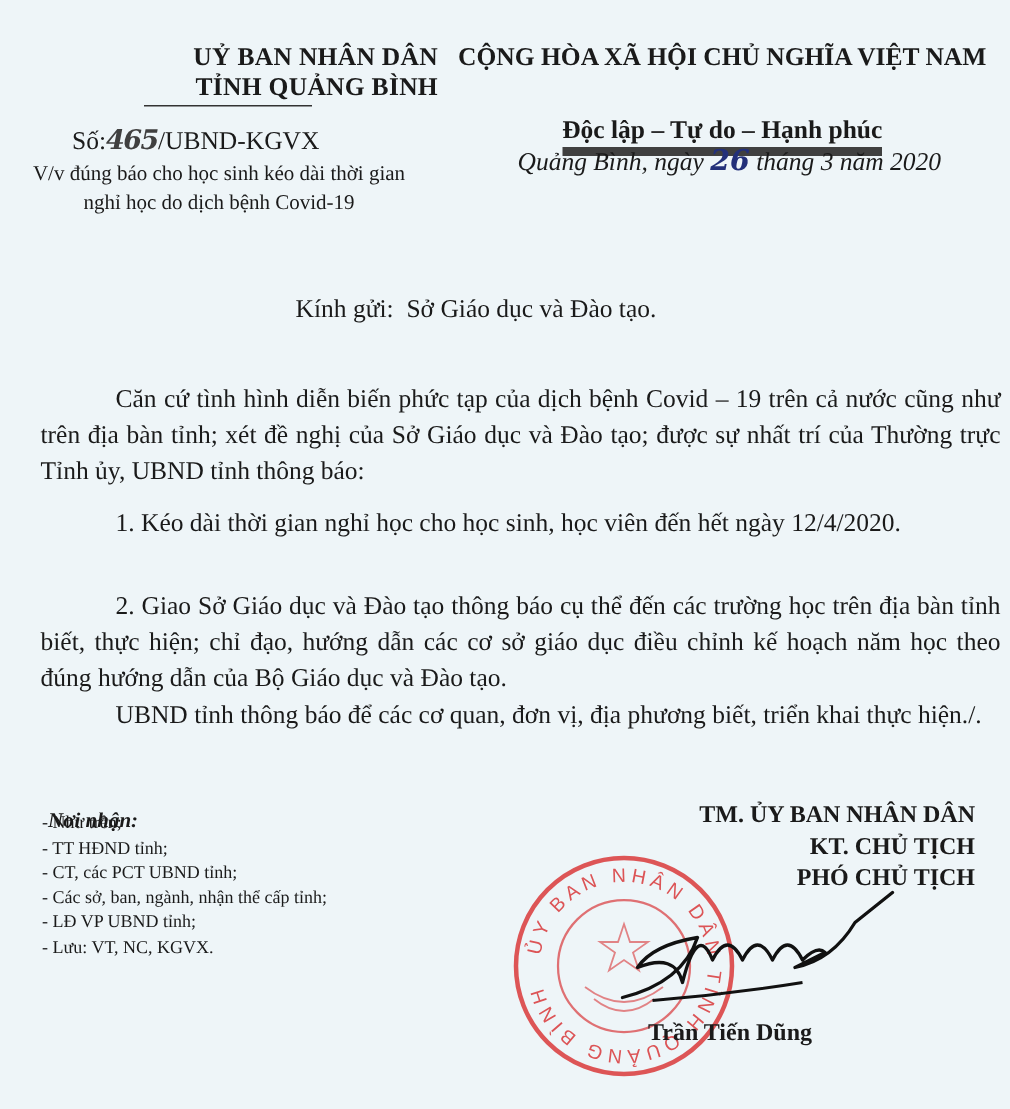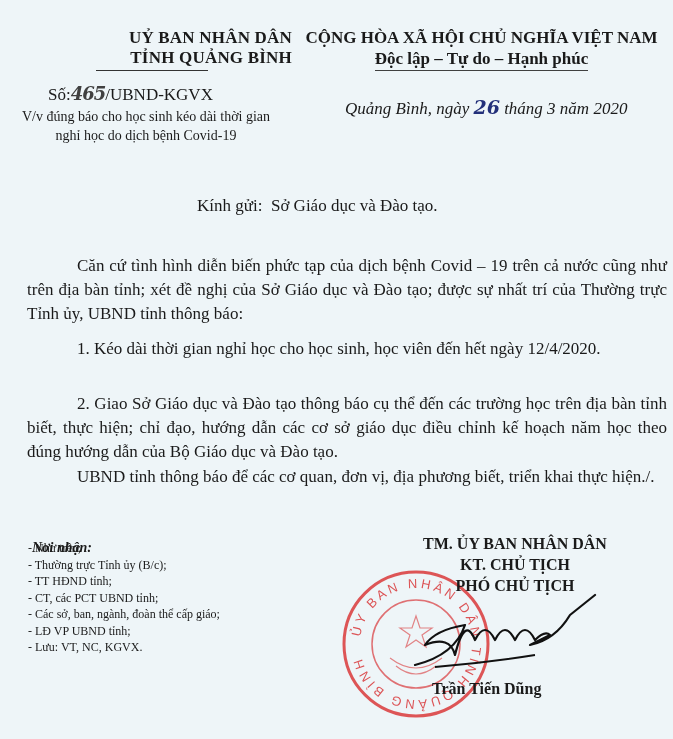--- a/index.html
+++ b/index.html
@@ -12,33 +12,33 @@
   }
   .abs { position: absolute; }
   .hdr-left { left: 0; top: 28px; width: 292px; text-align: right; }
   .hdr-left .line { font-weight: bold; font-size: 17px; line-height: 20px; letter-spacing: 0.2px; }
   .hdr-left .rule { width: 112px; height: 1px; background: #333; margin: 2px auto 0 auto; position: relative; left: 6px; }
   .so { left: 48px; top: 83px; font-size: 17px; }
   .so .hw { font-family: "DejaVu Serif", serif; font-style: italic; font-weight: bold; color: #404040; font-size: 18px; letter-spacing: -1px; }
   .vv { left: 0; top: 107px; width: 292px; text-align: center; font-size: 14px; line-height: 19px; }
   .hdr-right { left: 290px; top: 28px; width: 383px; text-align: center; }
   .hdr-right .l1 { font-weight: bold; font-size: 17px; line-height: 20px; }
-  .hdr-right .l2 { font-weight: bold; font-size: 17px; line-height: 22px; display: inline-block; border-bottom: 1px solid #404040; padding-bottom: 0; }
+  .hdr-right .l2 { font-weight: bold; font-size: 17px; line-height: 22px; display: inline-block; border-bottom: 6px solid #404040; padding-bottom: 0; margin-top: 28px; }
   .date { left: 345px; top: 96px; font-style: italic; font-size: 17px; }
   .date .hw { font-family: "DejaVu Serif", serif; font-style: italic; color: #23307a; font-weight: bold; font-size: 19px; }
   .kinh { left: 197px; top: 196px; font-size: 17px; }
   .body-text { left: 27px; width: 640px; font-size: 17px; line-height: 24px; text-align: justify; }
   .indent { text-indent: 50px; }
   .p1 { top: 254px; }
   .p2 { top: 337px; }
   .p3 { top: 392px; }
   .p4 { top: 465px; }
   .noinhan { left: 32px; top: 540px; font-style: italic; font-weight: bold; font-size: 14px; }
   .recips { left: 28px; top: 540px; font-size: 12px; line-height: 16.5px; }
-  .sig-block { left: 380px; top: 533px; width: 270px; text-align: center; font-weight: bold; font-size: 16px; line-height: 21px; }
+  .sig-block { left: 380px; top: 533px; width: 270px; text-align: right; font-weight: bold; font-size: 16px; line-height: 21px; }
   .stamp { left: 340px; top: 568px; width: 152px; height: 152px; }
   .signature { left: 395px; top: 585px; width: 230px; height: 100px; }
   .name { left: 432px; top: 680px; font-weight: bold; font-size: 16px; }
 </style>
 </head>
 <body>
 
 <div class="abs hdr-left">
   <div class="line">UỶ BAN NHÂN DÂN</div>
   <div class="line">TỈNH QUẢNG BÌNH</div>
@@ -68,24 +68,23 @@
 </div>
 
 <div class="abs body-text indent p1">Căn cứ tình hình diễn biến phức tạp của dịch bệnh Covid – 19 trên cả nước cũng như trên địa bàn tỉnh; xét đề nghị của Sở Giáo dục và Đào tạo; được sự nhất trí của Thường trực Tỉnh ủy, UBND tỉnh thông báo:</div>
 <div class="abs body-text indent p2">1. Kéo dài thời gian nghỉ học cho học sinh, học viên đến hết ngày 12/4/2020.</div>
 <div class="abs body-text indent p3">2. Giao Sở Giáo dục và Đào tạo thông báo cụ thể đến các trường học trên địa bàn tỉnh biết, thực hiện; chỉ đạo, hướng dẫn các cơ sở giáo dục điều chỉnh kế hoạch năm học theo đúng hướng dẫn của Bộ Giáo dục và Đào tạo.</div>
 <div class="abs body-text indent p4">UBND tỉnh  thông báo để các cơ quan, đơn vị, địa phương  biết, triển khai thực hiện./.</div>
 
 <div class="abs noinhan">Nơi nhận:</div>
 <div class="abs recips">
   <div>- Như trên;</div>
-  <div>- Thường trực Tỉnh ủy (B/c);</div>
   <div>- TT HĐND tỉnh;</div>
   <div>- CT, các PCT UBND tỉnh;</div>
-  <div>- Các sở, ban, ngành, đoàn thể cấp giáo;</div>
+  <div>- Các sở, ban, ngành, nhận thể cấp tỉnh;</div>
   <div>- LĐ VP UBND tỉnh;</div>
   <div>- Lưu: VT, NC, KGVX.</div>
 </div>
 
 <svg class="abs stamp" viewBox="0 0 152 152">
   <defs>
     <path id="stampArc" d="M 76 76 m -56 0 a 56 56 0 1 1 112 0 a 56 56 0 1 1 -112 0"></path>
   </defs>
   <circle cx="76" cy="76" r="72" fill="none" stroke="#d9383a" stroke-width="3" opacity="0.85"></circle>
   <circle cx="76" cy="76" r="44" fill="none" stroke="#d9383a" stroke-width="1.5" opacity="0.7"></circle>

